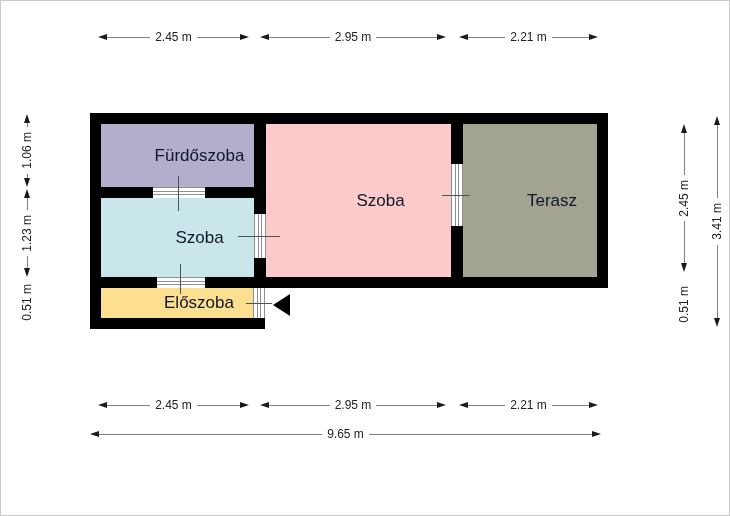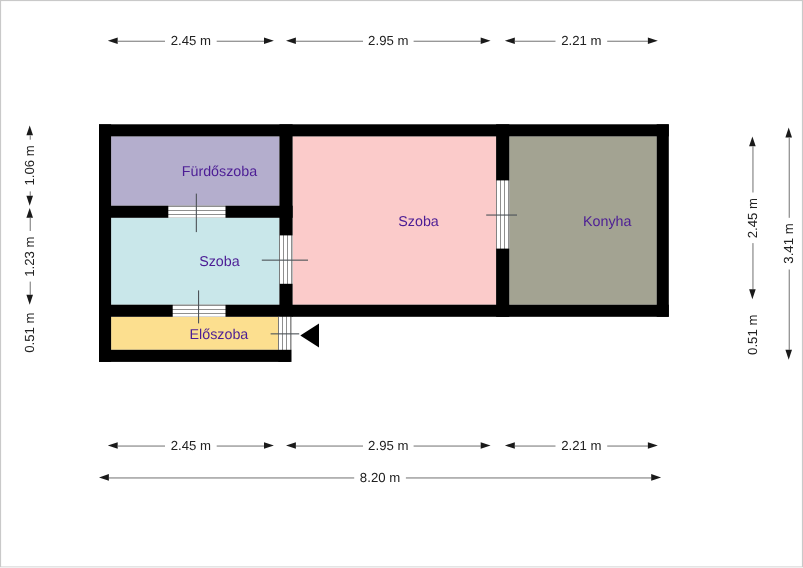--- a/index.html
+++ b/index.html
@@ -3,21 +3,21 @@
 <meta charset="utf-8">
 <style>
   html,body{margin:0;padding:0;background:#fff;}
   .canvas{
     position:relative;width:730px;height:516px;background:#ffffff;
     border:1px solid #c9c9c9;box-sizing:border-box;overflow:hidden;
     font-family:"Liberation Sans", sans-serif;color:#222;
   }
   
   .room{position:absolute;display:flex;align-items:center;justify-content:center;z-index:1;}
-  .room-label{font-size:13px;color:#4c1d95;white-space:nowrap;margin-left:44px;}
+  .room-label{font-size:17px;color:#0f172a;white-space:nowrap;margin-left:44px;}
   
   .wall{position:absolute;background:#000;z-index:2;}
   
   .door-h{position:absolute;z-index:3;background:repeating-linear-gradient(to bottom,#8f8f8f 0 1px,#ffffff 1px 3.6px);}
   .door-v{position:absolute;z-index:3;background:repeating-linear-gradient(to right,#8f8f8f 0 1px,#ffffff 1px 3.6px);}
   .perp-v{position:absolute;width:1px;background:#4d5358;z-index:4;}
   .perp-h{position:absolute;height:1px;background:#4d5358;z-index:4;}
   
   .tri-left{position:absolute;width:0;height:0;z-index:4;
     border-top:11px solid transparent;border-bottom:11px solid transparent;border-right:17px solid #000;}
@@ -47,21 +47,21 @@
   <div class="room" style="left: 100px; top: 197px; width: 153px; height: 79px; background-color: rgb(201, 231, 234);">
     <span class="room-label">Szoba</span>
   </div>
   <div class="room" style="left: 265px; top: 123px; width: 185px; height: 153px; background-color: rgb(251, 203, 202);">
     <span class="room-label">Szoba</span>
   </div>
   <div class="room" style="left: 100px; top: 287px; width: 152px; height: 30px; background-color: rgb(252, 223, 143);">
     <span class="room-label">Előszoba</span>
   </div>
   <div class="room" style="left: 462px; top: 123px; width: 134px; height: 153px; background-color: rgb(163, 163, 146);">
-    <span class="room-label">Konyha</span>
+    <span class="room-label">Terasz</span>
   </div>
 
   <div class="wall" style="left:89px;top:112px;width:518px;height:11px;"></div>
   <div class="wall" style="left:89px;top:112px;width:11px;height:216px;"></div>
   <div class="wall" style="left:596px;top:112px;width:11px;height:175px;"></div>
   <div class="wall" style="left:89px;top:276px;width:518px;height:11px;"></div>
   <div class="wall" style="left:89px;top:317px;width:174px;height:11px;"></div>
   <div class="wall" style="left:252px;top:287px;width:12px;height:41px;"></div>
   <div class="wall" style="left:89px;top:186px;width:176px;height:11px;"></div>
   <div class="wall" style="left:253px;top:112px;width:12px;height:175px;"></div>
@@ -122,21 +122,21 @@
   <div class="dim-h" style="left:458px;top:397px;width:139px;">
     <span class="ar ar-left"></span>
       <span class="dline-h"></span>
     <span class="dim-label">2.21 m</span>
     <span class="dline-h"></span>
       <span class="ar ar-right"></span>
   </div>
   <div class="dim-h" style="left:89px;top:426px;width:511px;">
     <span class="ar ar-left"></span>
       <span class="dline-h"></span>
-    <span class="dim-label">8.20 m</span>
+    <span class="dim-label">9.65 m</span>
     <span class="dline-h"></span>
       <span class="ar ar-right"></span>
   </div>
 
   <div class="dim-v" style="left:19px;top:113px;height:73px;">
     <span class="ar ar-up"></span>
       <span class="dline-v"></span>
     <span class="dim-label-v">1.06 m</span>
     <span class="dline-v"></span>
       <span class="ar ar-down"></span>

